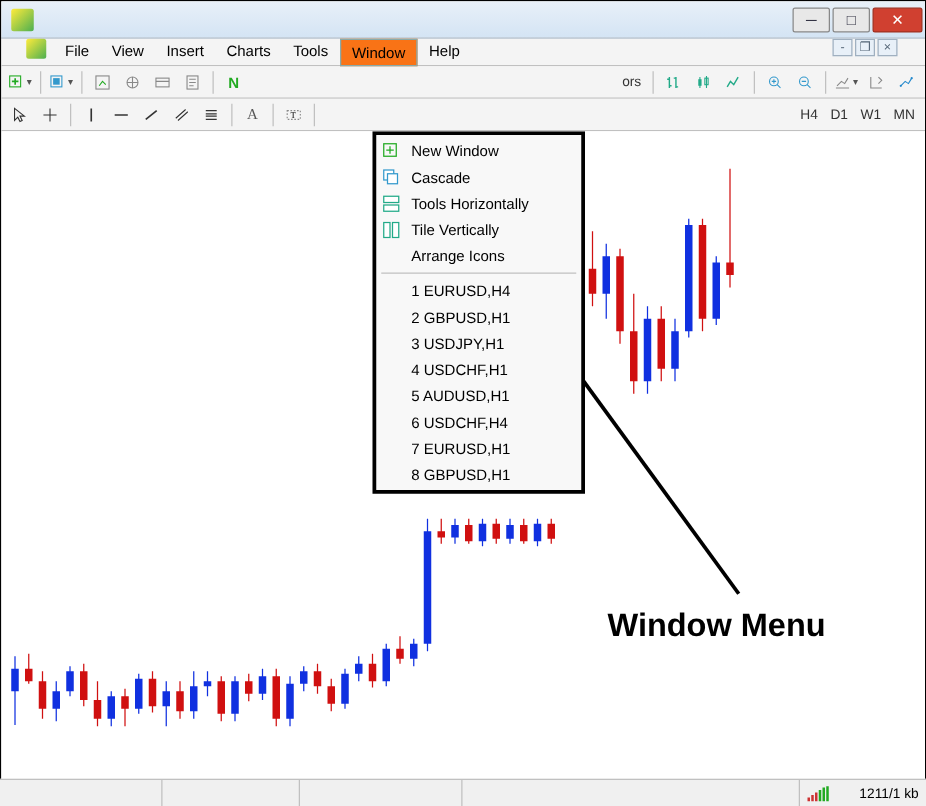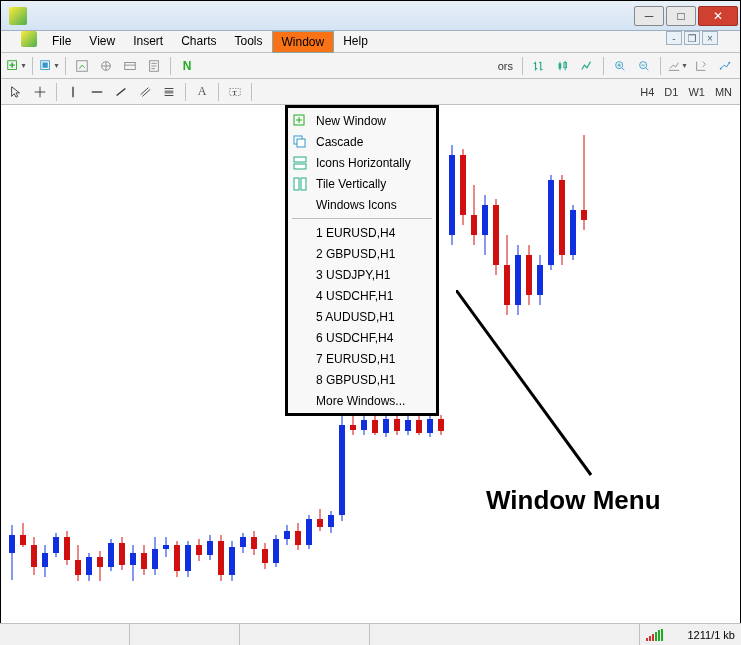--- a/index.html
+++ b/index.html
@@ -122,23 +122,23 @@
   .chart-area {
     position: relative;
     width: 100%;
     height: 520px;
     background: #fff;
     overflow: hidden;
   }
   
   .dropdown {
     position: absolute;
-    left: 284px;
+    left: 297px;
     top: 0;
-    width: 154px;
+    width: 170px;
     background: #f8f8f8;
     border: 3px solid #000;
     padding: 2px 0;
     font-size: 12px;
     z-index: 10;
   }
   .dd-item {
     display: flex;
     align-items: center;
     height: 21px;
@@ -519,33 +519,33 @@
       </span>
       <span>Cascade</span>
     </div>
     <div class="dd-item">
       <span class="dd-icon">
         <svg width="14" height="14">
             <rect x="1" y="1" width="12" height="5" fill="#fff" stroke="#2a8"></rect>
             <rect x="1" y="8" width="12" height="5" fill="#fff" stroke="#2a8"></rect>
           </svg>
       </span>
-      <span>Icons Horizontally</span>
+      <span>Tools Horizontally</span>
     </div>
     <div class="dd-item">
       <span class="dd-icon">
         <svg width="14" height="14">
             <rect x="1" y="1" width="5" height="12" fill="#fff" stroke="#2a8"></rect>
             <rect x="8" y="1" width="5" height="12" fill="#fff" stroke="#2a8"></rect>
           </svg>
       </span>
       <span>Tile Vertically</span>
     </div>
     <div class="dd-item">
-      <span>Windows Icons</span>
+      <span>Arrange Icons</span>
     </div>
     <div class="dd-sep"></div>
     <div id="dd-windows">
         <div class="dd-item">
           <span>1 EURUSD,H4</span>
         </div>
         <div class="dd-item">
           <span>2 GBPUSD,H1</span>
         </div>
         <div class="dd-item">
@@ -560,23 +560,20 @@
         <div class="dd-item">
           <span>6 USDCHF,H4</span>
         </div>
         <div class="dd-item">
           <span>7 EURUSD,H1</span>
         </div>
         <div class="dd-item">
           <span>8 GBPUSD,H1</span>
         </div>
       </div>
-    <div class="dd-item">
-      <span>More Windows...</span>
-    </div>
   </div>
 
   <svg class="annotation-line">
     <line x1="0" y1="0" x2="135" y2="185" stroke="#000" stroke-width="3"></line>
   </svg>
   <div class="annotation-label">Window Menu</div>
 </div>
 
 <div class="statusbar">
   <div class="status-cell" style="width:130px;"></div>

